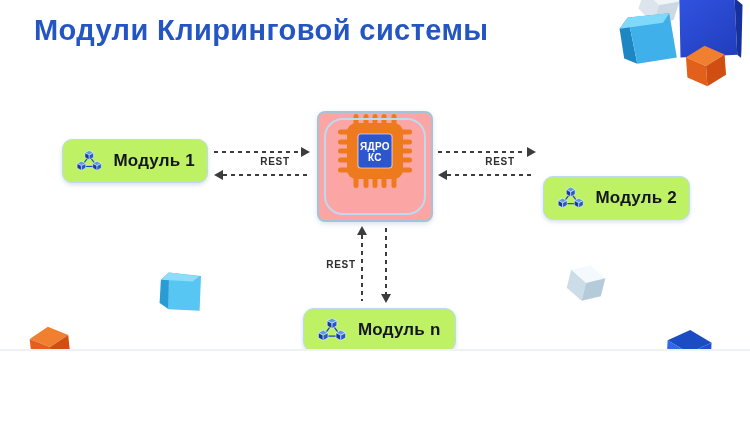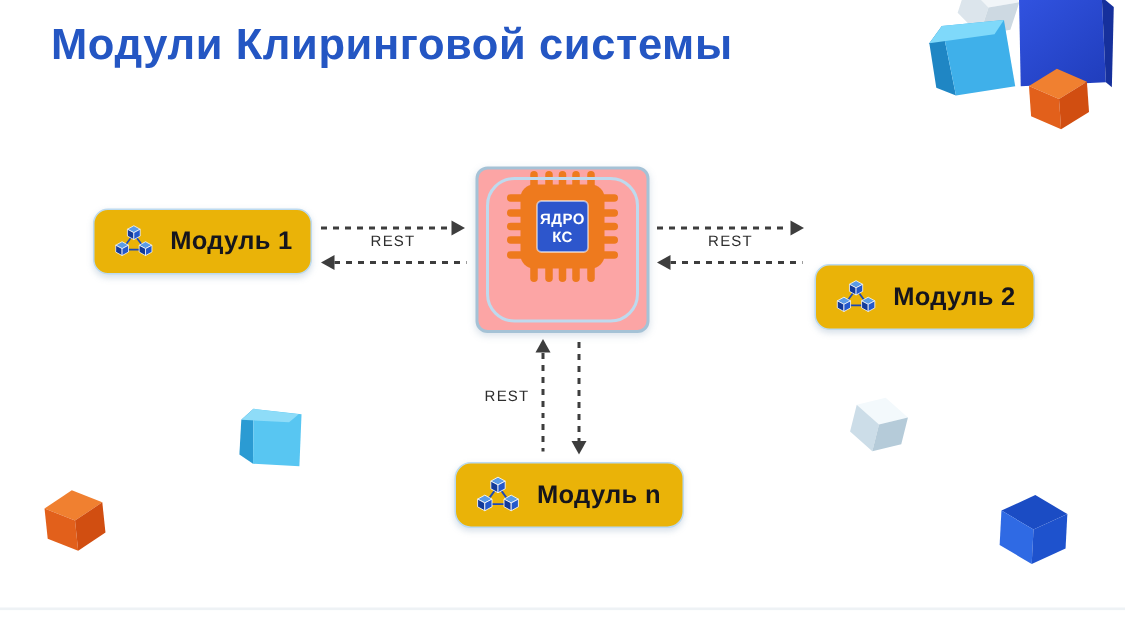--- a/index.html
+++ b/index.html
@@ -1,28 +1,28 @@
 <!DOCTYPE html>
 <html><head>
 <meta charset="utf-8">
 <style>
   html,body { margin:0; padding:0; background:#ffffff; }
   #stage {
-    position:relative; width:750px; height:407px; background:#ffffff;
+    position:relative; width:750px; height:351px; background:#ffffff;
     overflow:hidden; font-family:"Liberation Sans", sans-serif;
   }
   .slide-title {
     position:absolute; left:34px; top:14px;
     font-size:29px; font-weight:bold; color:#2456c3; letter-spacing:0.4px;
     white-space:nowrap;
   }
   
   .panel {
     position:absolute; height:44px; box-sizing:border-box;
-    background:#eab308; border:1px solid #bcdaf0; border-radius:10px;
+    background:#bef264; border:1px solid #bcdaf0; border-radius:10px;
     box-shadow:0 2px 4px rgba(110,145,175,0.28);
     display:flex; align-items:center; gap:10px; padding:0 12px;
   }
   .panel .module-label {
     font-size:17px; font-weight:bold; color:#15151d; letter-spacing:0.2px;
     white-space:nowrap;
   }
   #module-1 { left:62px;  top:139px; width:146px; }
   #module-2 { left:543px; top:139px; width:147px;margin-top:37px; }
   #module-n { left:303px; top:308px; width:153px;border-radius:11px; }
@@ -42,22 +42,22 @@
   .dash-h { position:absolute; height:2px;
     background:repeating-linear-gradient(90deg,#3d3d3d 0 4px,transparent 4px 8px); }
   .dash-v { position:absolute; width:2px;
     background:repeating-linear-gradient(180deg,#3d3d3d 0 4px,transparent 4px 8px); }
   .ah { position:absolute; width:0; height:0; }
   .ah-right { border-left:9px solid #3d3d3d; border-top:5px solid transparent; border-bottom:5px solid transparent; }
   .ah-left  { border-right:9px solid #3d3d3d; border-top:5px solid transparent; border-bottom:5px solid transparent; }
   .ah-up    { border-bottom:9px solid #3d3d3d; border-left:5px solid transparent; border-right:5px solid transparent; }
   .ah-down  { border-top:9px solid #3d3d3d; border-left:5px solid transparent; border-right:5px solid transparent; }
   .rest-label {
-    position:absolute; font-size:10px; font-weight:400; color:#2e2e2e;
-    letter-spacing:0.8px; text-align:center;
+    position:absolute; font-size:10px; font-weight:700; color:#2e2e2e;
+    letter-spacing:0.8px; text-align:right;
   }
   
   .decor { position:absolute; }
   .bottom-edge { position:absolute; left:0; right:0; bottom:0; height:2px; background:#eef2f5; }
 </style>
 </head>
 <body>
 
 <div id="stage">
 

